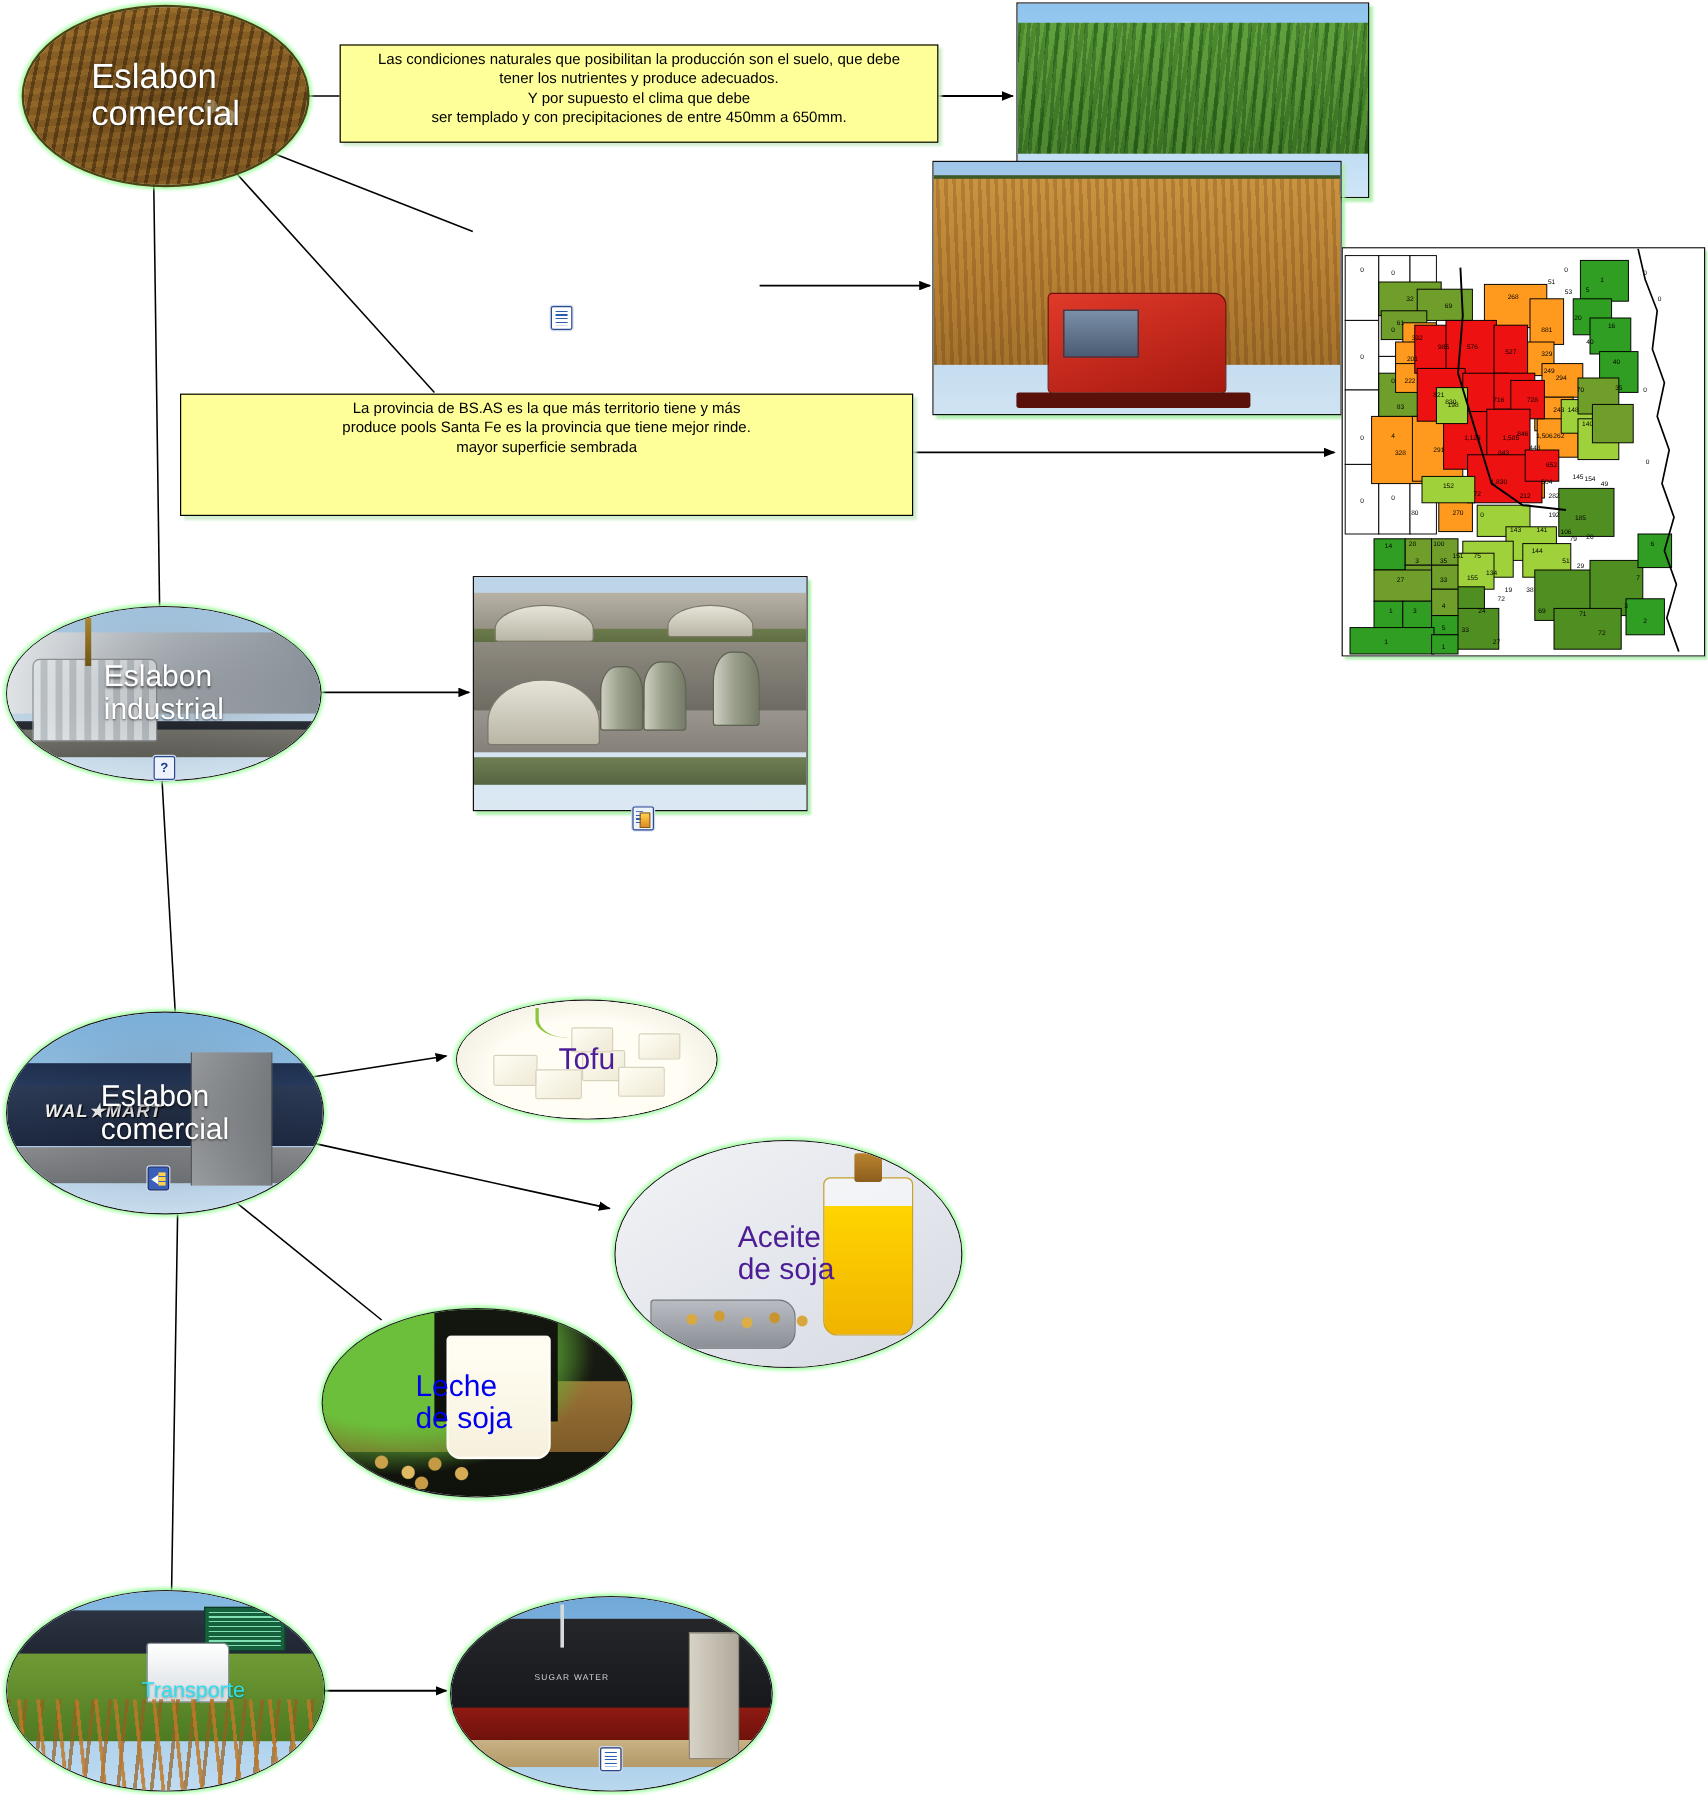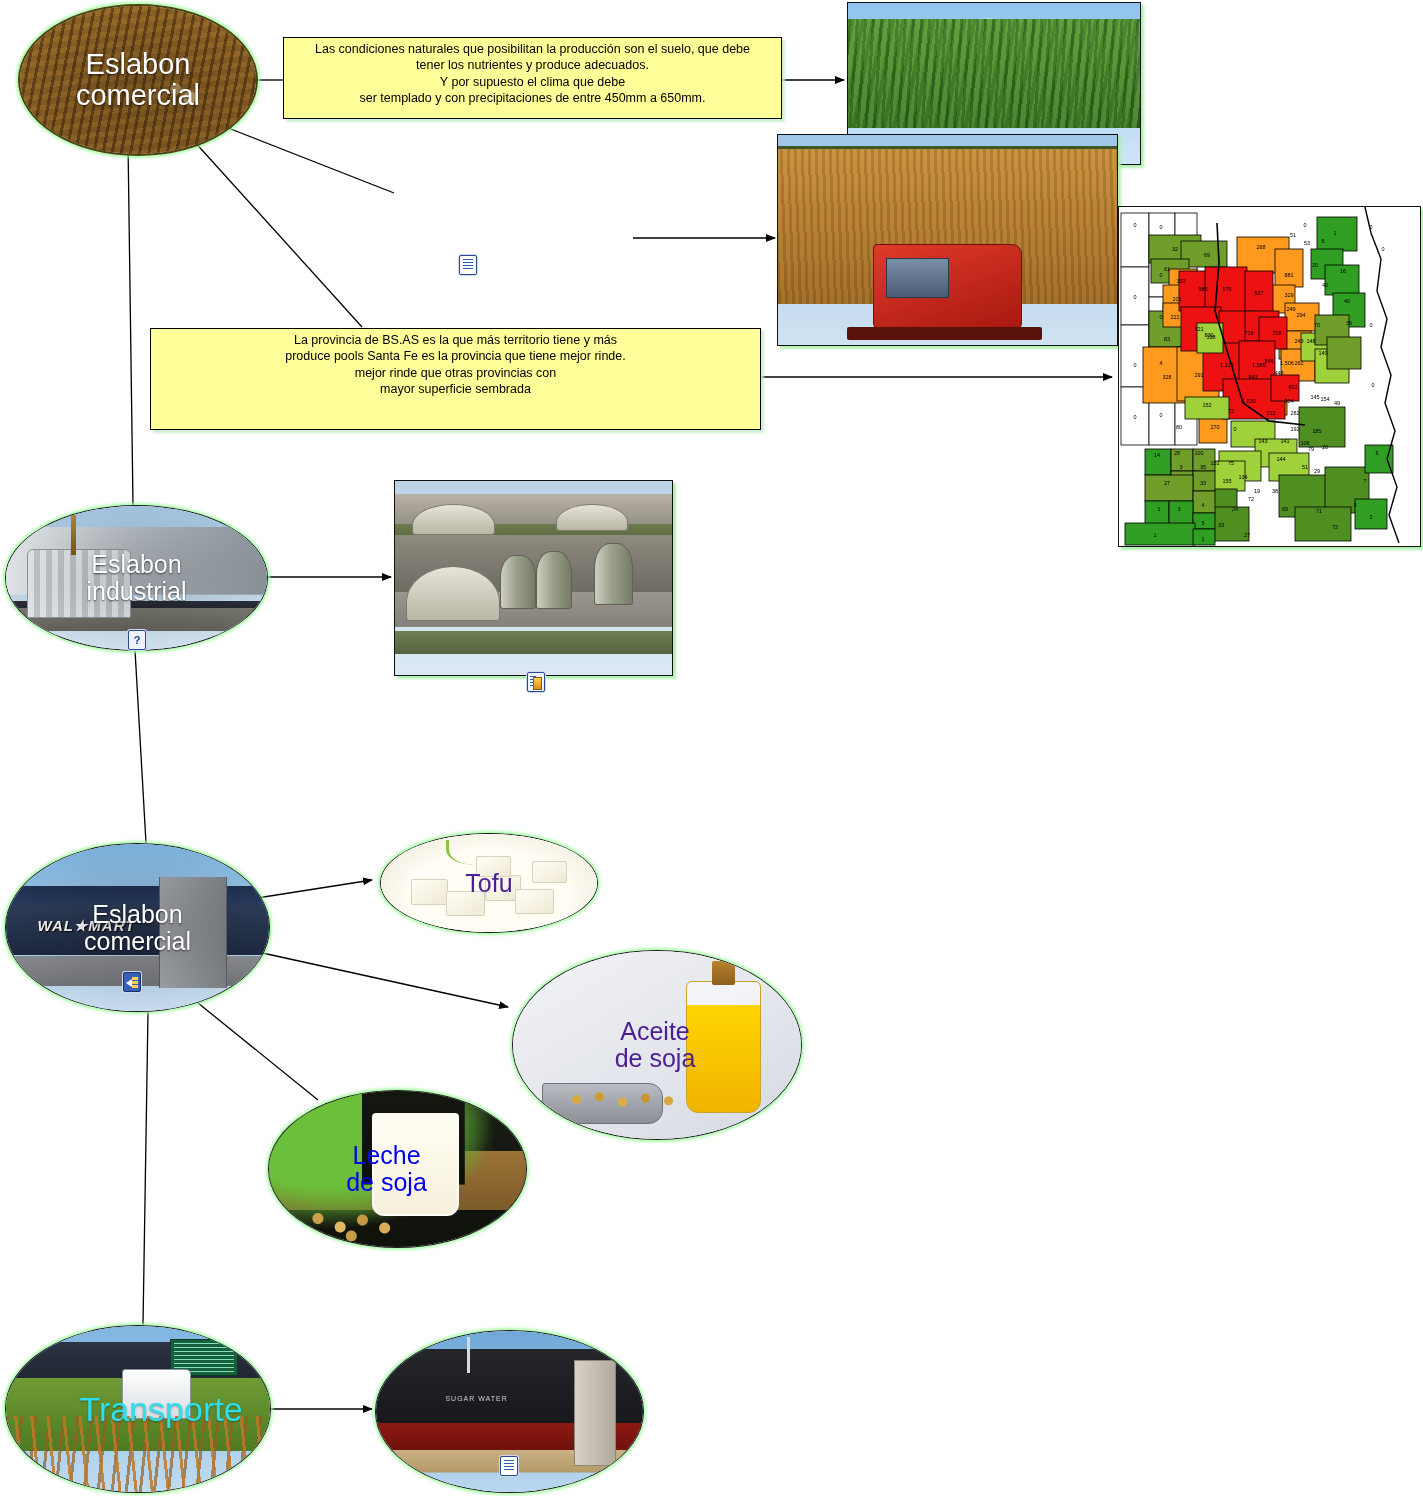--- a/index.html
+++ b/index.html
@@ -44,21 +44,20 @@
     box-shadow: 0 0 3px 2px rgba(150,255,150,0.85);
     overflow: hidden;
     z-index: 15;
     display: flex;
     align-items: center;
     justify-content: center;
   }
   .ellipse .label {
     position: relative;
     z-index: 3;
-    text-align: center;
     line-height: 1.08;
     pointer-events: none;
   }
   .ellipse .label .l2 { display: block; }
 
   
   .picbox {
     position: absolute;
     border: 1.5px solid #111;
     box-shadow: 3px 3px 2px rgba(170,240,170,0.9);
@@ -405,21 +404,20 @@
     <span class="line">tener los nutrientes y produce adecuados.</span>
     <span class="line">Y por supuesto  el clima que debe</span>
     <span class="line">ser templado  y con precipitaciones de entre 450mm a 650mm.</span>
   </div>
 
   <div class="mini-icon doc" style="left:459px; top:255px;"></div>
 
   <div class="note" style="left:150px; top:328px; width:611px; height:102px; font-size:12.5px;">
     <span class="line">La provincia de BS.AS es la que más territorio tiene y más</span>
     <span class="line">produce pools Santa Fe es la provincia que tiene mejor rinde.</span>
-    <span class="line">mejor rinde que otras provincias con</span>
     <span class="line">mayor superficie  sembrada</span>
   </div>
 
   <div class="picbox" style="left:847px; top:2px; width:294px; height:163px;">
     <div class="ph ph-greenfield"></div>
   </div>
 
   <div class="picbox" style="left:777px; top:134px; width:341px; height:212px;">
     <div class="ph ph-harvest">
       <div class="combine"></div>
@@ -720,21 +718,21 @@
       <span class="l2">de soja</span>
     </div>
   </div>
 
   <div class="ellipse" style="left:5px; top:1325px; width:266px; height:168px;">
     <div class="ph ph-truck">
       <div class="sign"></div>
       <div class="cab"></div>
       <div class="stalks"></div>
     </div>
-    <div class="label lbl-cyan" style="font-size:34px;margin-left:46px;">
+    <div class="label lbl-cyan" style="font-size:18px;margin-left:46px;">
       <span>Transporte</span>
     </div>
   </div>
 
   <div class="ellipse" style="left:375px; top:1330px; width:269px; height:163px;">
     <div class="ph ph-ship">
       <div class="mast2"></div>
       <div class="crane"></div>
       <div class="hullname">SUGAR WATER</div>
     </div>

